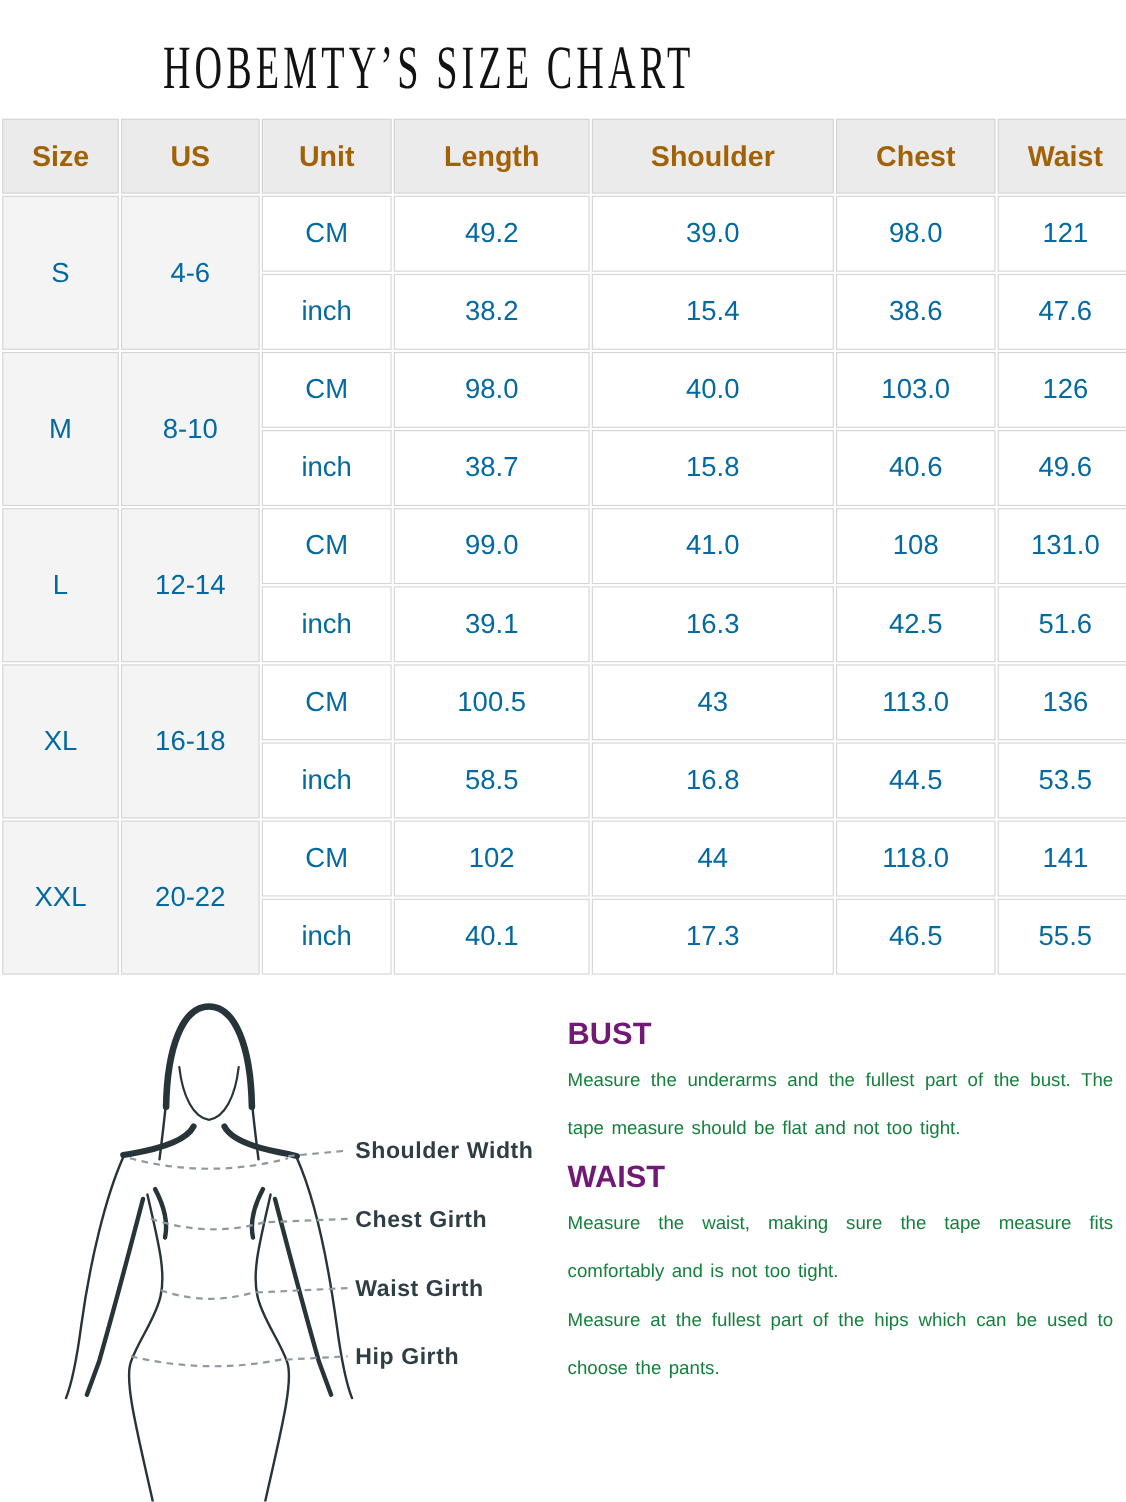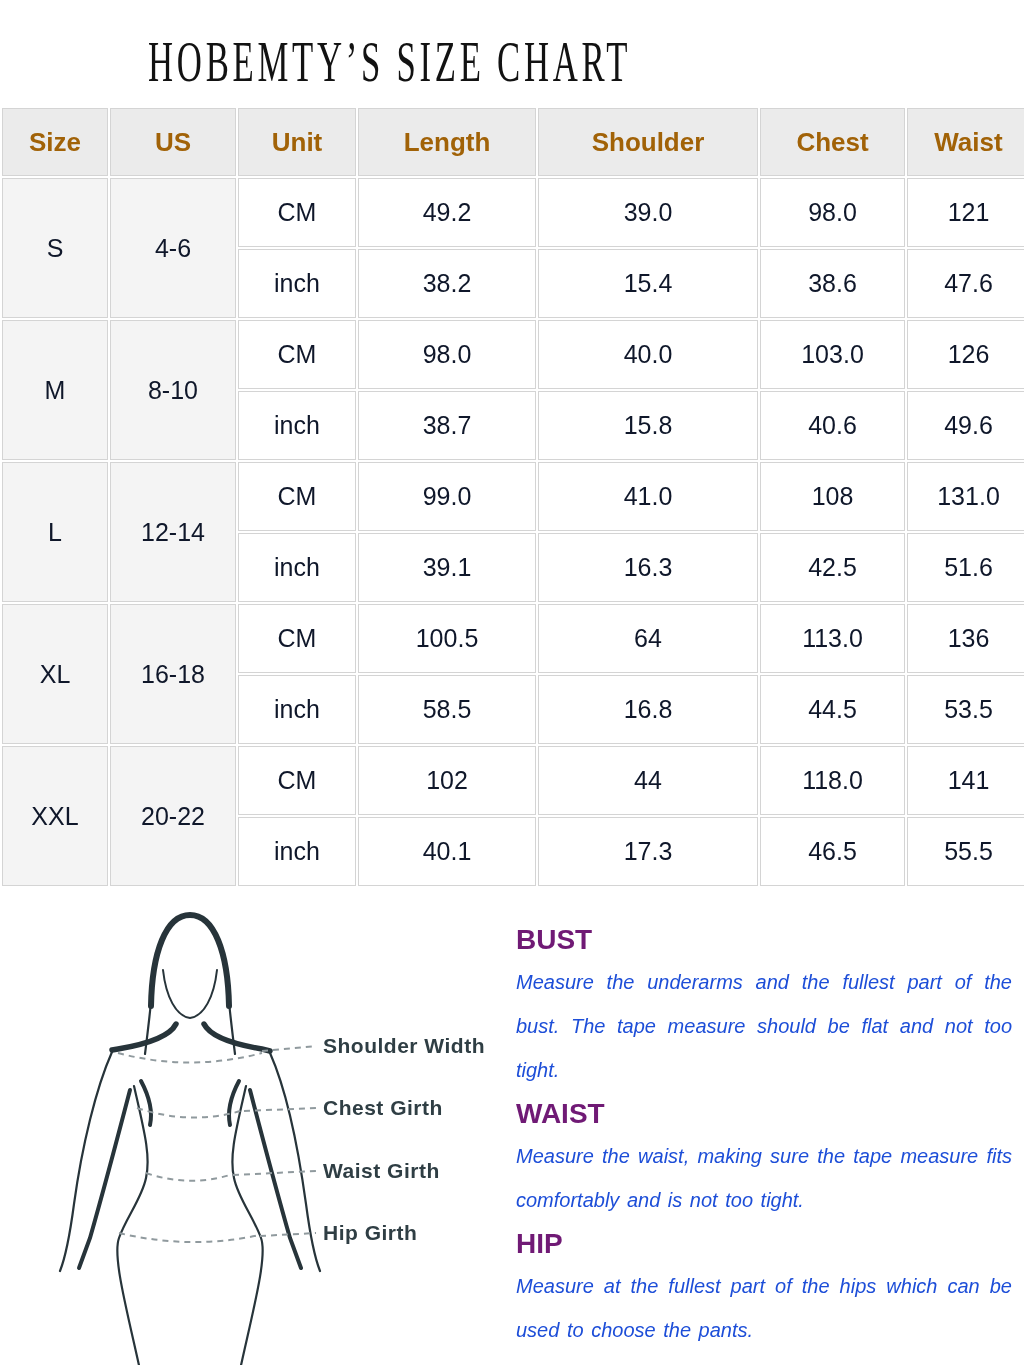--- a/index.html
+++ b/index.html
@@ -36,37 +36,36 @@
     vertical-align: middle;
     padding: 0;
   }
   table.size-table th {
     background: #ebebeb;
     height: 66px;
     font-size: 26px;
     font-weight: bold;
     color: #a16207;
   }
-  table.size-table td { height: 67px; font-size: 25px; color: #0f172a; background: #ffffff; }
+  table.size-table td { height: 67px; font-size: 25px; color: #0369a1; background: #ffffff; }
   table.size-table td.grp { background: #f4f4f4; }
   
   .bottom { display: flex; margin-top: 6px; }
   .figure-col { width: 506px; flex: 0 0 506px; }
   .guide-col { width: 496px; flex: 0 0 496px; margin-left: 10px; padding-top: 24px; }
   .guide-heading {
     font-size: 28px; font-weight: bold; color: #701a75;
     line-height: 36px; margin: 4px 0 2px 0;
   }
   .guide-text {
-    font-size: 20px; color: #1d4ed8;
+    font-size: 17px; color: #15803d;
     line-height: 44px;
     text-align: justify;
     margin: 0;
     word-spacing: 2px;
-    font-style: italic;
   }
   svg text.diag-label {
     font-family: "Liberation Sans", sans-serif;
     font-size: 21px;
     font-weight: 600;
     letter-spacing: 0.5px;
     fill: #2f3e44;
   }
 </style>
 </head>
@@ -148,21 +147,21 @@
       <td>16.3</td>
       <td>42.5</td>
       <td>51.6</td>
     </tr>
 
     <tr>
       <td class="grp" rowspan="2">XL</td>
       <td class="grp" rowspan="2">16-18</td>
       <td>CM</td>
       <td>100.5</td>
-      <td>64</td>
+      <td>43</td>
       <td>113.0</td>
       <td>136</td>
     </tr>
     <tr>
       <td>inch</td>
       <td>58.5</td>
       <td>16.8</td>
       <td>44.5</td>
       <td>53.5</td>
     </tr>
@@ -230,16 +229,15 @@
       <text class="diag-label" x="323" y="284">Waist Girth</text>
       <text class="diag-label" x="323" y="346">Hip Girth</text>
     </svg>
   </div>
 
   <div class="guide-col">
     <div class="guide-heading">BUST</div>
     <p class="guide-text">Measure the underarms and the fullest part of the bust. The tape measure should be flat and not too tight.</p>
     <div class="guide-heading">WAIST</div>
     <p class="guide-text">Measure the waist, making sure the tape measure fits comfortably and is not too tight.</p>
-    <div class="guide-heading">HIP</div>
     <p class="guide-text">Measure at the fullest part of the hips which can be used to choose the pants.</p>
   </div>
 </div>
 
 </body></html>

